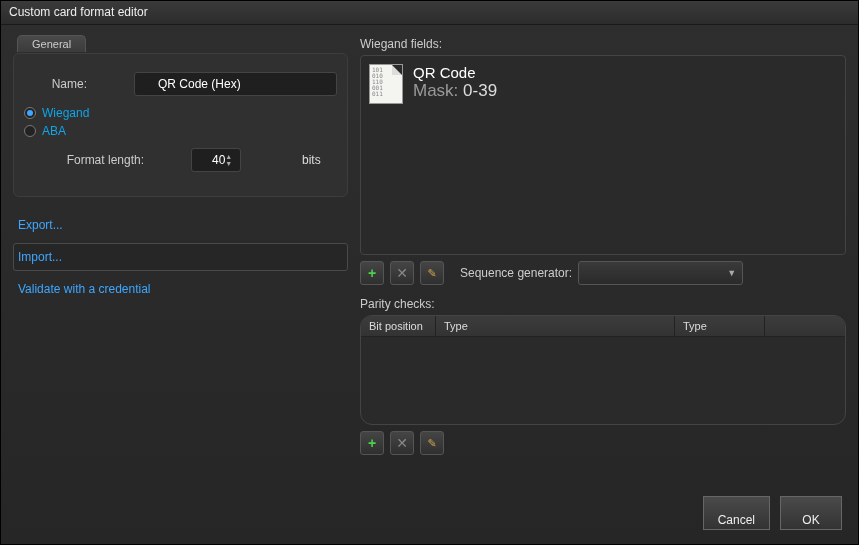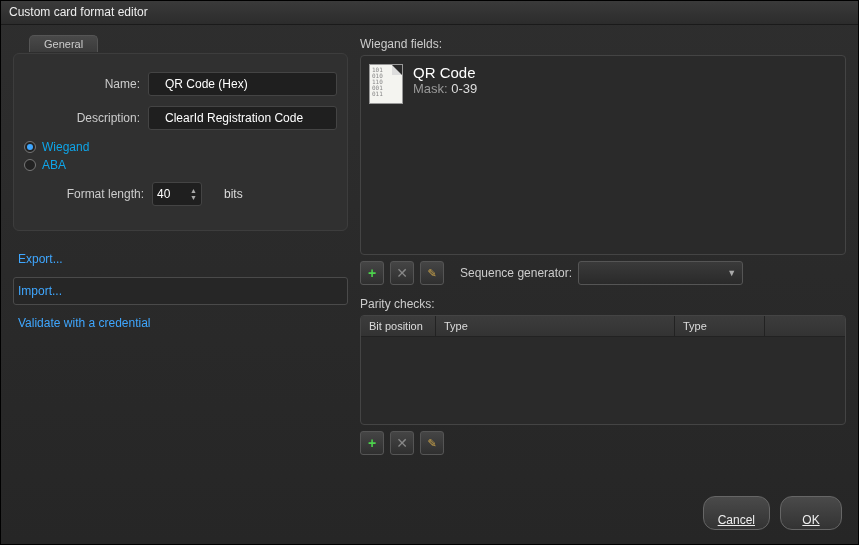--- a/index.html
+++ b/index.html
@@ -48,69 +48,70 @@
   background: #303030;
   border: 1px solid #3d3d3d;
   border-radius: 6px;
   padding: 18px 10px 14px 10px;
   position: relative;
   margin-bottom: 14px;
 }
 .legend {
   position: absolute;
   top: -1px;
-  left: 16px;
+  left: 4px;
   background: linear-gradient(#494949,#3b3b3b);
   border: 1px solid #555;
   border-bottom: none;
   border-radius: 5px 5px 0 0;
   padding: 2px 14px;
   font-size: 11px;
   color: #ccc;
   transform: translateY(-100%);
 }
 .legend-wrap { position: relative; margin-top: 16px; }
 .row {
   display: flex;
   align-items: center;
   margin-bottom: 10px;
+  gap: 39px;
 }
 .row label.caption {
   width: 128px;
   text-align: right;
   padding-right: 8px;
   color: #ccc;
 }
 .text-input {
   flex: 1;
   background: #1f1f1f;
   border: 1px solid #444;
   border-radius: 3px;
   color: #fff;
-  padding: 4px 16px;
+  padding: 4px 23px;
   font-size: 12px;
   height: 24px;
 }
 .radio-group { display: flex; flex-direction: column; gap: 4px; }
 .radio-item { display: flex; align-items: center; gap: 6px; color: #0ea5e9; }
 .radio-dot {
   width: 12px; height: 12px; border-radius: 50%;
   border: 1px solid #777; background: #222;
   display: inline-flex; align-items: center; justify-content: center;
 }
 .radio-dot.checked::after {
   content: ""; width: 6px; height: 6px; border-radius: 50%; background: #3fa7ff;
 }
 .spinner {
   width: 50px;
   background: #1f1f1f;
   border: 1px solid #444;
   border-radius: 3px;
   color: #fff;
-  padding: 2px 4px;
+  padding: 2px 20px;
   height: 24px;
   display: flex;
   align-items: center;
   justify-content: space-between;
 }
 .spinner .spin-btns { display: flex; flex-direction: column; font-size: 7px; color: #aaa; line-height: 7px; cursor: pointer; }
 .link-line {
   color: #3fa7ff;
   padding: 6px 4px;
   cursor: pointer;
@@ -157,21 +158,21 @@
 }
 .wiegand-icon::after {
   content:"";
   position:absolute; top:0; right:0;
   width:0; height:0;
   border-top: 10px solid #2a2a2a;
   border-left: 10px solid #ddd;
 }
 .wiegand-text { display: flex; flex-direction: column; }
 .wiegand-text .title { color: #fff; font-size: 15px; }
-.wiegand-text .sub { color: #999; font-size: 13px; }
+.wiegand-text .sub { color: #999; font-size: 17px; }
 .wiegand-text .sub .val { color: #ddd; }
 .toolbar {
   display: flex;
   align-items: center;
   gap: 6px;
   margin: 6px 0 12px 0;
 }
 .tb-btn {
   width: 24px; height: 24px;
   background: linear-gradient(#454545,#2f2f2f);
@@ -197,21 +198,21 @@
   align-items: center;
   justify-content: flex-end;
   padding: 0 6px;
   color: #aaa;
   cursor: pointer;
 }
 .combo .arr { font-size: 9px; }
 .table {
   background: #2a2a2a;
   border: 1px solid #444;
-  border-radius: 4px;
+  border-radius: 12px;
   flex: 0 0 110px;
   overflow: hidden;
 }
 .thead {
   display: flex;
   background: linear-gradient(#3c3c3c,#333);
   border-bottom: 1px solid #222;
 }
 .th {
   padding: 4px 8px;
@@ -227,26 +228,25 @@
   display: flex;
   justify-content: flex-end;
   gap: 10px;
   padding: 10px 16px 14px 0;
 }
 .btn {
   min-width: 62px;
   height: 26px;
   background: linear-gradient(#4a4a4a,#333);
   border: 1px solid #666;
-  border-radius: 12px;
+  border-radius: 0;
   color: #eee;
   font-size: 12px;
   cursor: pointer;
   padding: 16px 14px;
-  text-decoration: underline;
 }
 </style>
 </head>
 <body>
 
 <div class="dialog">
   <div class="titlebar">
     <span>Custom card format editor</span>
   </div>
 
@@ -256,24 +256,20 @@
 
       <div class="legend-wrap">
         <div class="legend">General</div>
         <div class="fieldset">
 
           <div class="row">
             <label class="caption">Name:</label>
             <input class="text-input" type="text" value="QR Code (Hex)" style="">
           </div>
 
-          <div class="row">
-            <label class="caption">Description:</label>
-            <input class="text-input" type="text" value="ClearId Registration Code" style="">
-          </div>
 
 
           <div class="row" style="align-items:flex-start;">
             <div class="radio-group">
               <div class="radio-item">
                 <span class="radio-dot checked"></span>
                 <span>Wiegand</span>
               </div>
               <div class="radio-item">
                 <span class="radio-dot"></span>

